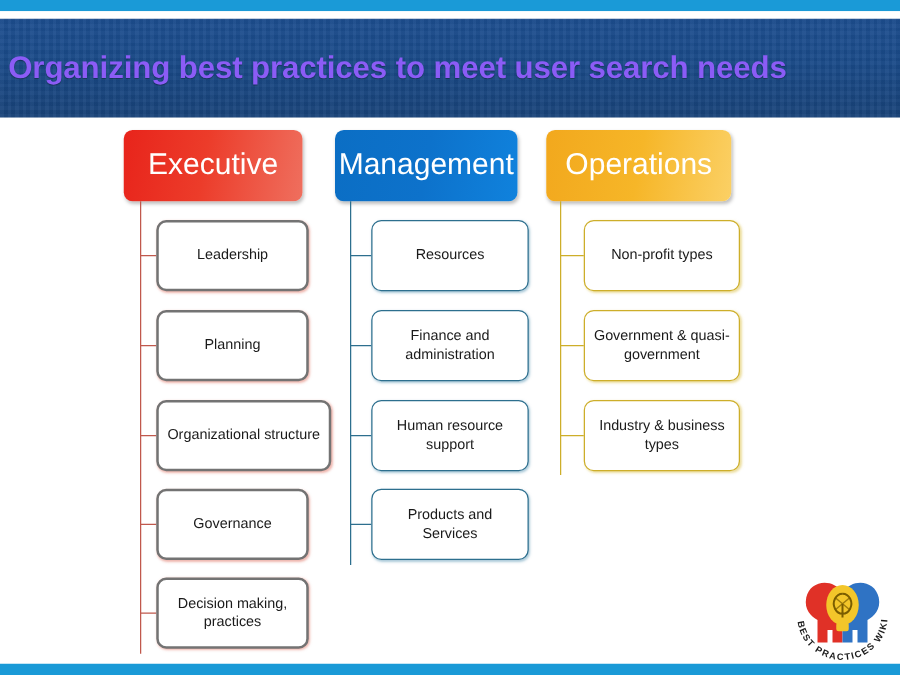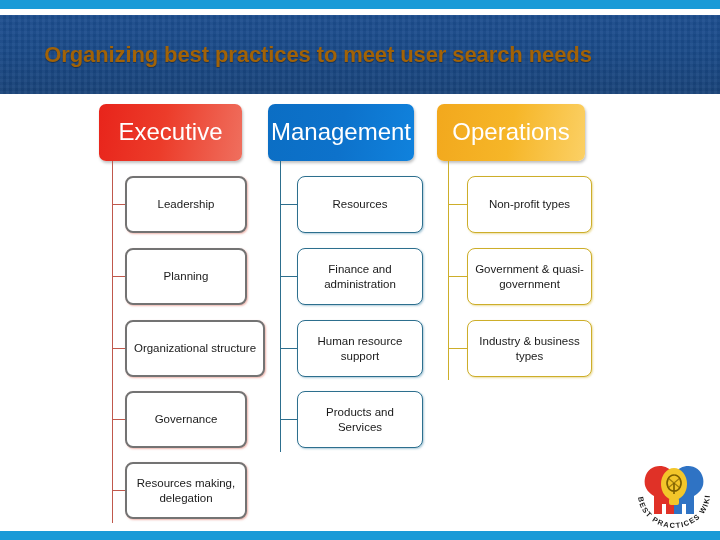--- a/index.html
+++ b/index.html
@@ -21,21 +21,21 @@
   .title-band{
     position:absolute;left:0;top:15px;width:720px;height:79px;
     background:
       repeating-linear-gradient(90deg, rgba(255,255,255,.030) 0 3px, rgba(0,0,0,.030) 3px 6px),
       repeating-linear-gradient(0deg, rgba(255,255,255,.025) 0 3px, rgba(0,0,0,.025) 3px 6px),
       linear-gradient(180deg,#1d4e8f 0%, #1a4a88 45%, #194379 100%);
   }
   .title-text{
     position:absolute;left:0;top:15px;width:636px;height:79px;
     display:flex;align-items:center;justify-content:center;
-    color:#a16207;font-size:22px;font-weight:bold;
+    color:#8b5cf6;font-size:25px;font-weight:bold;
     letter-spacing:-.1px;
     text-shadow:0 1px 1px rgba(0,0,0,.35);
     white-space:nowrap;
   }
 
   
   .diagram{position:absolute;left:0;top:94px;width:720px;height:437px;}
   .column{position:absolute;top:0;height:437px;}
 
   .head-box{
@@ -94,21 +94,21 @@
       <div class="branch ln-red" style="left:13px;top:110px;width:13px;"></div>
       <div class="branch ln-red" style="left:13px;top:182px;width:13px;"></div>
       <div class="branch ln-red" style="left:13px;top:254px;width:13px;"></div>
       <div class="branch ln-red" style="left:13px;top:325px;width:13px;"></div>
       <div class="branch ln-red" style="left:13px;top:396px;width:13px;"></div>
 
       <div class="child-box cb-red" style="left:26px;top:82px;width:122px;">Leadership</div>
       <div class="child-box cb-red" style="left:26px;top:154px;width:122px;">Planning</div>
       <div class="child-box cb-red" style="left:26px;top:226px;width:140px;">Organizational structure</div>
       <div class="child-box cb-red" style="left:26px;top:297px;width:122px;">Governance</div>
-      <div class="child-box cb-red" style="left:26px;top:368px;width:122px;">Resources making, delegation</div>
+      <div class="child-box cb-red" style="left:26px;top:368px;width:122px;">Decision making, practices</div>
     </div>
 
     <div class="column" style="left:268px;width:160px;">
       <div class="head-box head-blue" style="width:146px;">Management</div>
 
       <div class="trunk ln-blue" style="left:12px;top:67px;height:291px;"></div>
 
       <div class="branch ln-blue" style="left:12px;top:110px;width:17px;"></div>
       <div class="branch ln-blue" style="left:12px;top:182px;width:17px;"></div>
       <div class="branch ln-blue" style="left:12px;top:254px;width:17px;"></div>

